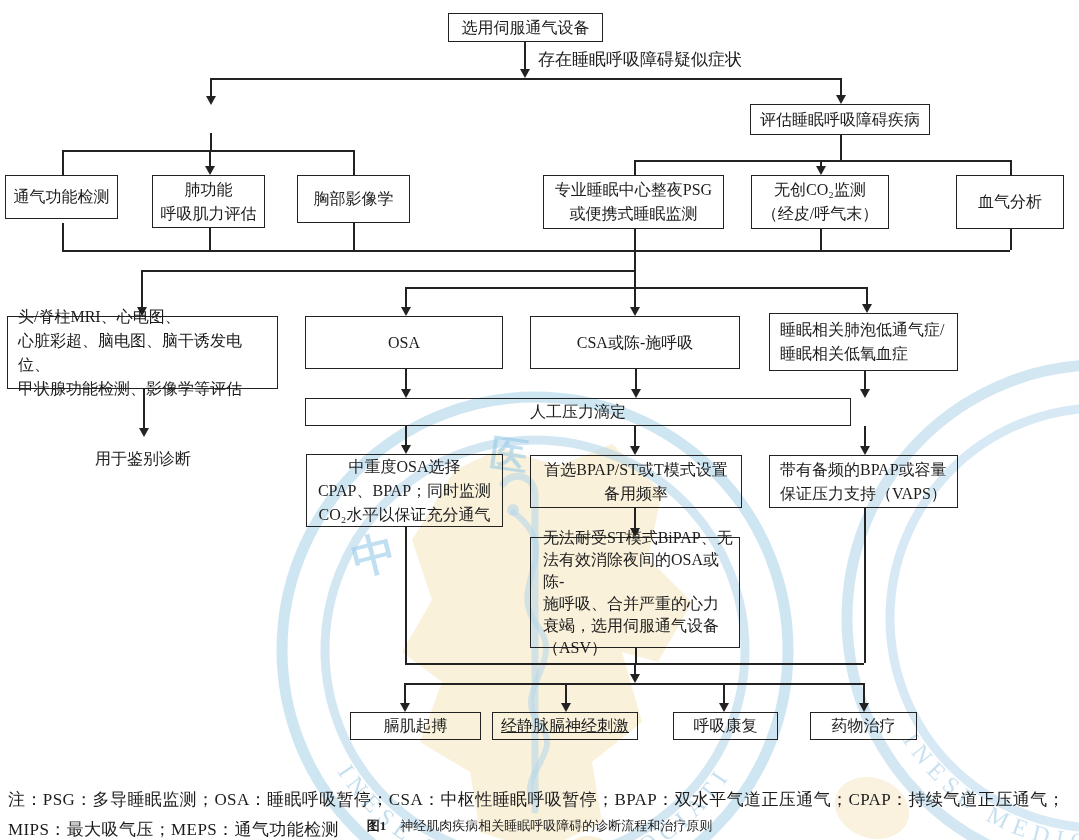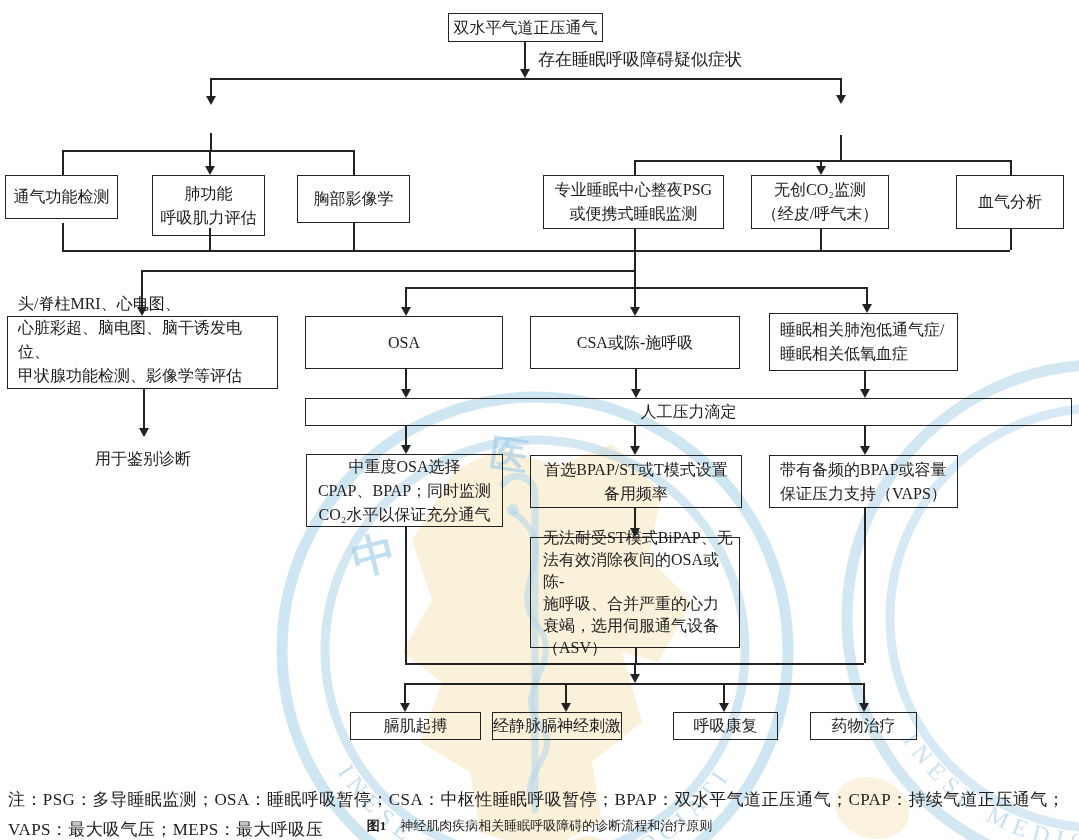--- a/index.html
+++ b/index.html
@@ -43,66 +43,69 @@
     <circle cx="1100" cy="618" r="210" fill="none" stroke="#aed4ea" stroke-width="9" opacity="0.5"></circle>
     <path id="wmArc2" d="M 899 734 A 232 232 0 0 0 1301 734" fill="none"></path>
     <text font-size="24" letter-spacing="7" fill="#9cc9e4" opacity="0.55" font-family="Liberation Serif, DejaVu Serif, serif">
       <textPath href="#wmArc2" startOffset="50%" text-anchor="middle">CHINESE MEDICAL ASSOCIATION</textPath>
     </text>
   </svg>
   <div class="wmchar" style="left:352px;top:526px;font-size:44px;transform:rotate(-14deg);">中</div>
   <div class="wmchar" style="left:490px;top:430px;font-size:38px;transform:rotate(8deg);">医</div>
 
   <div class="node" style="left:448px;top:13px;width:155px;height:29px;">
-      <span class="lbl">双水平气道正压通气</span>
+      <span class="lbl">选用伺服通气设备</span>
     </div>
   <div class="freetext" style="left:538px;top:48px;font-size:17px;">存在睡眠呼吸障碍疑似症状</div>
 
+  <div class="node" style="left:750px;top:104px;width:180px;height:31px;">
+      <span class="lbl">评估睡眠呼吸障碍疾病</span>
+    </div>
 
   <div class="node" style="left:5px;top:175px;width:113px;height:44px;">
       <span class="lbl">通气功能检测</span>
     </div>
-  <div class="node" style="left:152px;top:175px;width:113px;height:61px;">
+  <div class="node" style="left:152px;top:175px;width:113px;height:53px;">
       <span class="lbl">肺功能
 呼吸肌力评估</span>
     </div>
   <div class="node" style="left:297px;top:175px;width:113px;height:48px;">
       <span class="lbl">胸部影像学</span>
     </div>
   <div class="node" style="left:543px;top:175px;width:181px;height:54px;">
       <span class="lbl">专业睡眠中心整夜PSG
 或便携式睡眠监测</span>
     </div>
   <div class="node" style="left:751px;top:175px;width:138px;height:54px;">
       <span class="lbl">无创CO₂监测
 （经皮/呼气末）</span>
     </div>
   <div class="node" style="left:956px;top:175px;width:108px;height:54px;">
       <span class="lbl">血气分析</span>
     </div>
 
-  <div class="node al" style="left:7px;top:316px;width:271px;height:73px;align-items:flex-end;">
+  <div class="node al" style="left:7px;top:316px;width:271px;height:73px;">
       <span class="lbl">头/脊柱MRI、心电图、
 心脏彩超、脑电图、脑干诱发电位、
 甲状腺功能检测、影像学等评估</span>
     </div>
   <div class="node" style="left:305px;top:316px;width:198px;height:53px;">
       <span class="lbl">OSA</span>
     </div>
   <div class="node al" style="left:769px;top:313px;width:189px;height:58px;">
       <span class="lbl">睡眠相关肺泡低通气症/
 睡眠相关低氧血症</span>
     </div>
   <div class="node" style="left:530px;top:316px;width:210px;height:53px;">
       <span class="lbl">CSA或陈-施呼吸</span>
     </div>
 
   <div class="freetext" style="left:95px;top:449px;">用于鉴别诊断</div>
 
-  <div class="node" style="left:305px;top:398px;width:767px;height:28px;">
+  <div class="node" style="left:305px;top:398px;width:546px;height:28px;">
       <span class="lbl">人工压力滴定</span>
     </div>
 
   <div class="node" style="left:306px;top:454px;width:197px;height:73px;">
       <span class="lbl">中重度OSA选择
 CPAP、BPAP；同时监测
 CO₂水平以保证充分通气</span>
     </div>
   <div class="node" style="left:530px;top:455px;width:212px;height:53px;">
       <span class="lbl">首选BPAP/ST或T模式设置
@@ -117,32 +120,32 @@
       <span class="lbl">无法耐受ST模式BiPAP、无
 法有效消除夜间的OSA或陈-
 施呼吸、合并严重的心力
 衰竭，选用伺服通气设备
 （ASV）</span>
     </div>
 
   <div class="node" style="left:350px;top:712px;width:131px;height:28px;">
       <span class="lbl">膈肌起搏</span>
     </div>
-  <div class="node" style="left:492px;top:712px;width:130px;height:28px;">
+  <div class="node" style="left:492px;top:712px;width:146px;height:28px;text-decoration:underline;">
       <span class="lbl">经静脉膈神经刺激</span>
     </div>
   <div class="node" style="left:673px;top:712px;width:105px;height:28px;">
       <span class="lbl">呼吸康复</span>
     </div>
   <div class="node" style="left:810px;top:712px;width:107px;height:28px;">
       <span class="lbl">药物治疗</span>
     </div>
 
   <div id="note1" style="top:761px;">注：PSG：多导睡眠监测；OSA：睡眠呼吸暂停；CSA：中枢性睡眠呼吸暂停；BPAP：双水平气道正压通气；CPAP：持续气道正压通气；</div>
-  <div id="note2" style="top:791px;">VAPS：最大吸气压；MEPS：最大呼吸压</div>
+  <div id="note2" style="top:791px;">MIPS：最大吸气压；MEPS：通气功能检测</div>
   <div id="caption">
     <b>图1</b><span>神经肌肉疾病相关睡眠呼吸障碍的诊断流程和治疗原则</span>
   </div>
 
 <div class="conn" style="left: 524px; top: 41px; width: 1.5px; height: 29px;"></div>
     <div class="ah" style="left: 519.8px; top: 69px;"></div>
     <div class="conn" style="left: 210px; top: 78px; width: 630px; height: 1.5px;"></div>
     <div class="conn" style="left: 210px; top: 78px; width: 1.5px; height: 19px;"></div>
     <div class="ah" style="left: 205.8px; top: 96px;"></div>
     <div class="conn" style="left: 840px; top: 78px; width: 1.5px; height: 18px;"></div>

